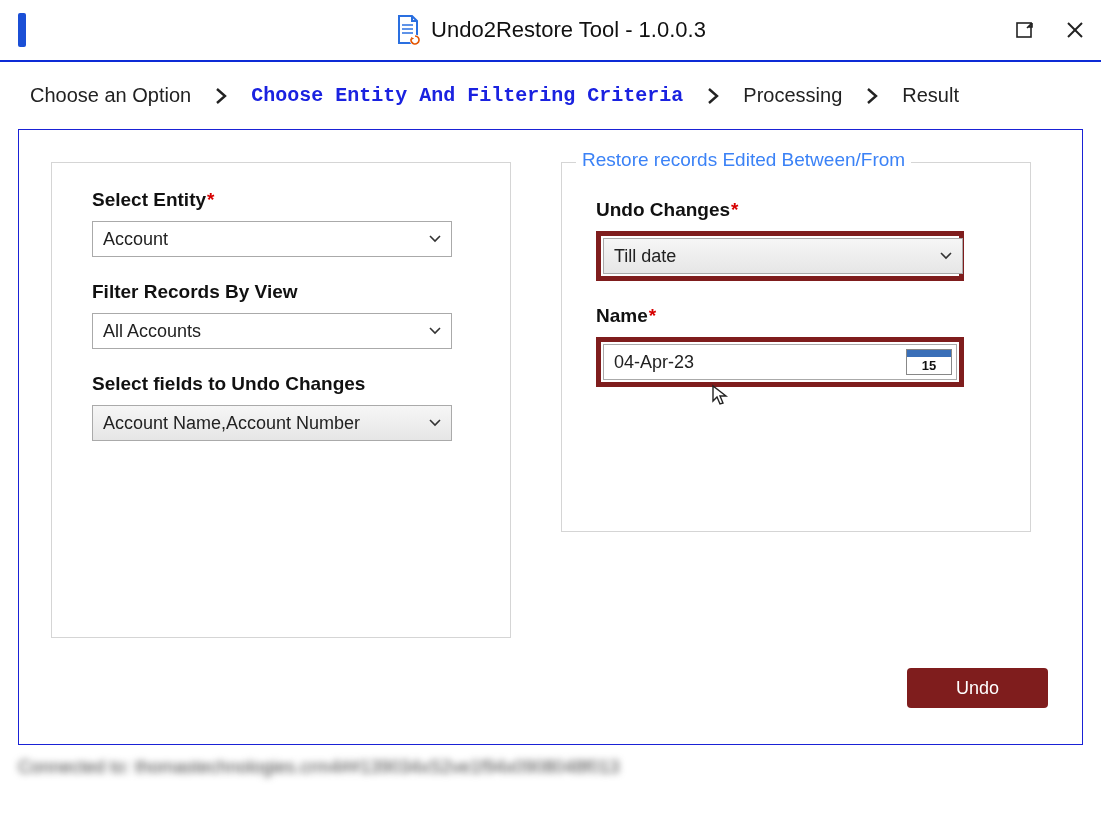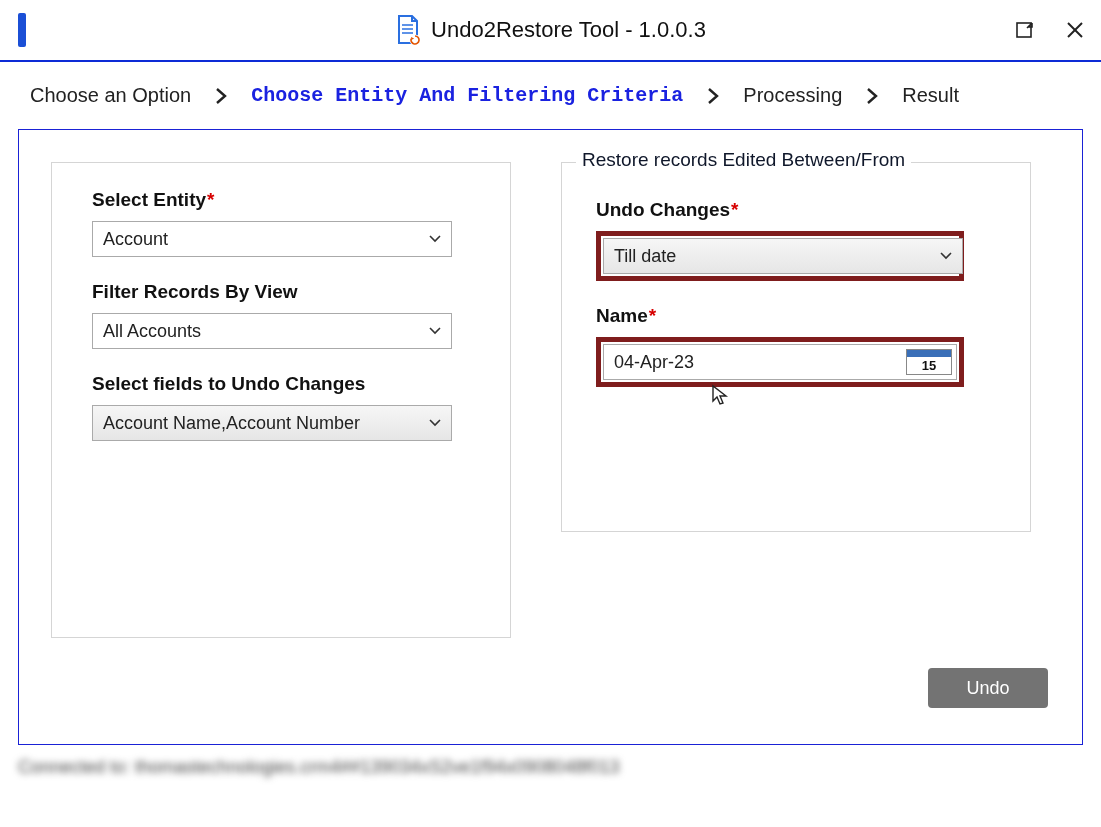--- a/index.html
+++ b/index.html
@@ -100,21 +100,21 @@
     width: 470px;
     height: 370px;
   }
   .legend {
     position: absolute;
     top: -14px;
     left: 14px;
     background: #fff;
     padding: 0 6px;
     font-size: 19px;
-    color: #0f172a;
+    color: #3b82f6;
   }
 
   .label {
     font-size: 19px;
     font-weight: 600;
     color: #111;
     margin-bottom: 10px;
   }
   .req { color: #d70000; font-weight: 600; margin-left: 1px; }
 
@@ -193,23 +193,23 @@
     position: absolute;
     left: 692px;
     top: 254px;
     pointer-events: none;
   }
 
   .undo-btn {
     position: absolute;
     right: 34px;
     bottom: 36px;
-    width: 120px;
+    width: 141px;
     height: 40px;
-    background: #737373;
+    background: #7f1d1d;
     color: #fff;
     border: none;
     border-radius: 4px;
     font-size: 18px;
     cursor: pointer;
     margin-left: 24px;
   }
 
   .statusbar {
     margin: 12px 18px 0 18px;

